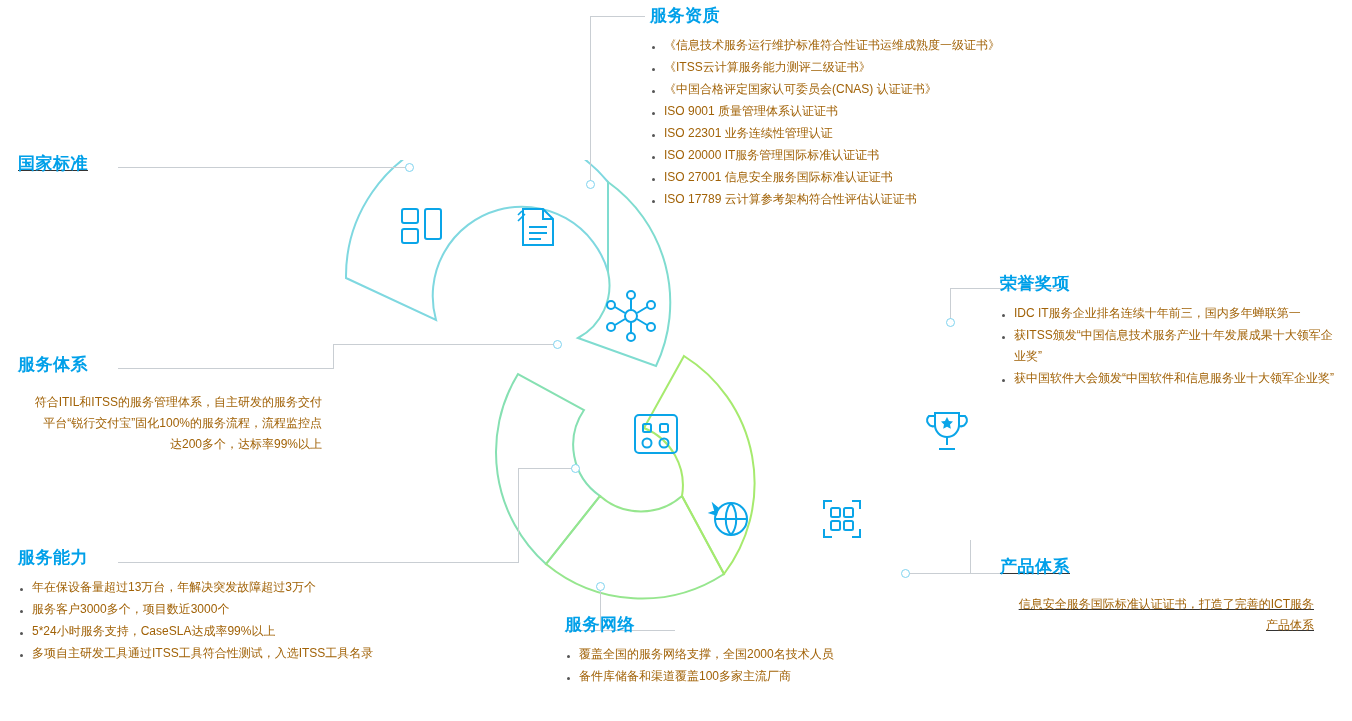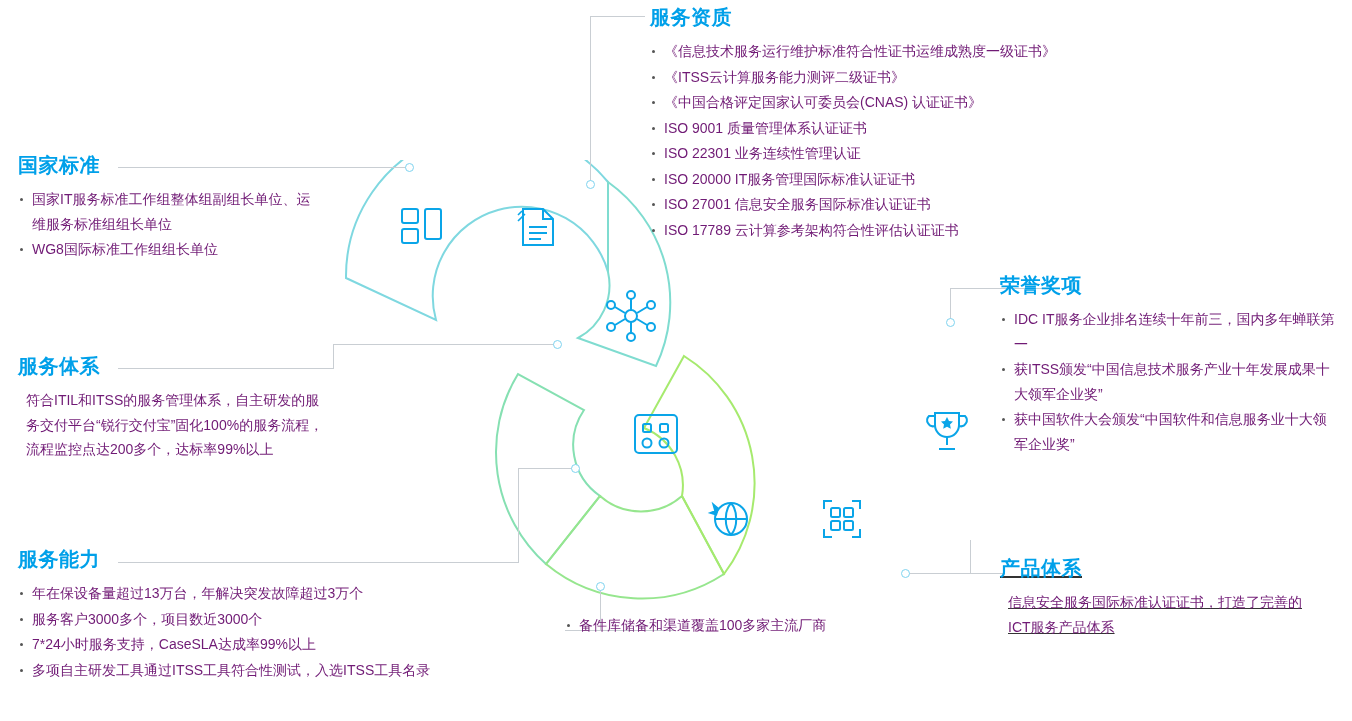--- a/index.html
+++ b/index.html
@@ -16,30 +16,30 @@
   }
   #canvas {
     position: relative;
     width: 1352px;
     height: 721px;
   }
   .block {
     position: absolute;
   }
   .block-title {
-    font-size: 20px;
+    font-size: 17px;
     font-weight: bold;
     color: #00a0e9;
     margin: 0 0 8px 0;
     letter-spacing: 0.5px;
   }
   .block-body {
-    font-size: 14px;
+    font-size: 12px;
     line-height: 1.75;
-    color: #701a75;
+    color: #a16207;
   }
   ul.bullets {
     list-style: none;
     margin: 0;
     padding: 0;
   }
   ul.bullets > li {
     position: relative;
     padding-left: 14px;
     margin-bottom: 1px;
@@ -48,21 +48,22 @@
     content: "";
     position: absolute;
     left: 2px;
     top: 11px;
     width: 3px;
     height: 3px;
     border-radius: 50%;
     background: #555555;
   }
   p.para {
-    margin: 8px;
+    margin: 16px;
+    text-align: right;
   }
   .connector {
     position: absolute;
     pointer-events: none;
   }
   .c-line {
     position: absolute;
     background: #c9ced3;
   }
   .c-h { height: 1px; }
@@ -246,28 +247,22 @@
     <div class="c-line c-v" style="left:600px;top:586px;height:45px;"></div>
     <div class="c-dot" style="left:596px;top:582px;"></div>
   </div>
 
   <div class="connector">
     <div class="c-line c-h" style="left:905px;top:573px;width:100px;"></div>
     <div class="c-line c-v" style="left:970px;top:540px;height:34px;"></div>
     <div class="c-dot" style="left:901px;top:569px;"></div>
   </div>
 
-  <div class="block" style="left:18px;top:152px;width:300px;">
+  <div class="block" style="left:18px;top:152px;width:300px;text-decoration:underline;">
     <div class="block-title">国家标准</div>
-    <div class="block-body">
-      <ul class="bullets">
-        <li>国家IT服务标准工作组整体组副组长单位、运维服务标准组组长单位</li>
-        <li>WG8国际标准工作组组长单位</li>
-      </ul>
-    </div>
   </div>
 
   <div class="block" style="left:650px;top:4px;width:520px;">
     <div class="block-title">服务资质</div>
     <div class="block-body">
       <ul class="bullets">
         <li>《信息技术服务运行维护标准符合性证书运维成熟度一级证书》</li>
         <li>《ITSS云计算服务能力测评二级证书》</li>
         <li>《中国合格评定国家认可委员会(CNAS) 认证证书》</li>
         <li>ISO 9001 质量管理体系认证证书</li>
@@ -296,29 +291,31 @@
       </ul>
     </div>
   </div>
 
   <div class="block" style="left:18px;top:546px;width:520px;">
     <div class="block-title">服务能力</div>
     <div class="block-body">
       <ul class="bullets">
         <li>年在保设备量超过13万台，年解决突发故障超过3万个</li>
         <li>服务客户3000多个，项目数近3000个</li>
-        <li>7*24小时服务支持，CaseSLA达成率99%以上</li>
+        <li>5*24小时服务支持，CaseSLA达成率99%以上</li>
         <li>多项自主研发工具通过ITSS工具符合性测试，入选ITSS工具名录</li>
       </ul>
     </div>
   </div>
 
   <div class="block" style="left:565px;top:613px;width:520px;">
+    <div class="block-title">服务网络</div>
     <div class="block-body">
       <ul class="bullets">
+        <li>覆盖全国的服务网络支撑，全国2000名技术人员</li>
         <li>备件库储备和渠道覆盖100多家主流厂商</li>
       </ul>
     </div>
   </div>
 
   <div class="block" style="left:1000px;top:555px;width:330px;text-decoration:underline;">
     <div class="block-title">产品体系</div>
     <div class="block-body">
       <p class="para">信息安全服务国际标准认证证书，打造了完善的ICT服务产品体系</p>
     </div>

